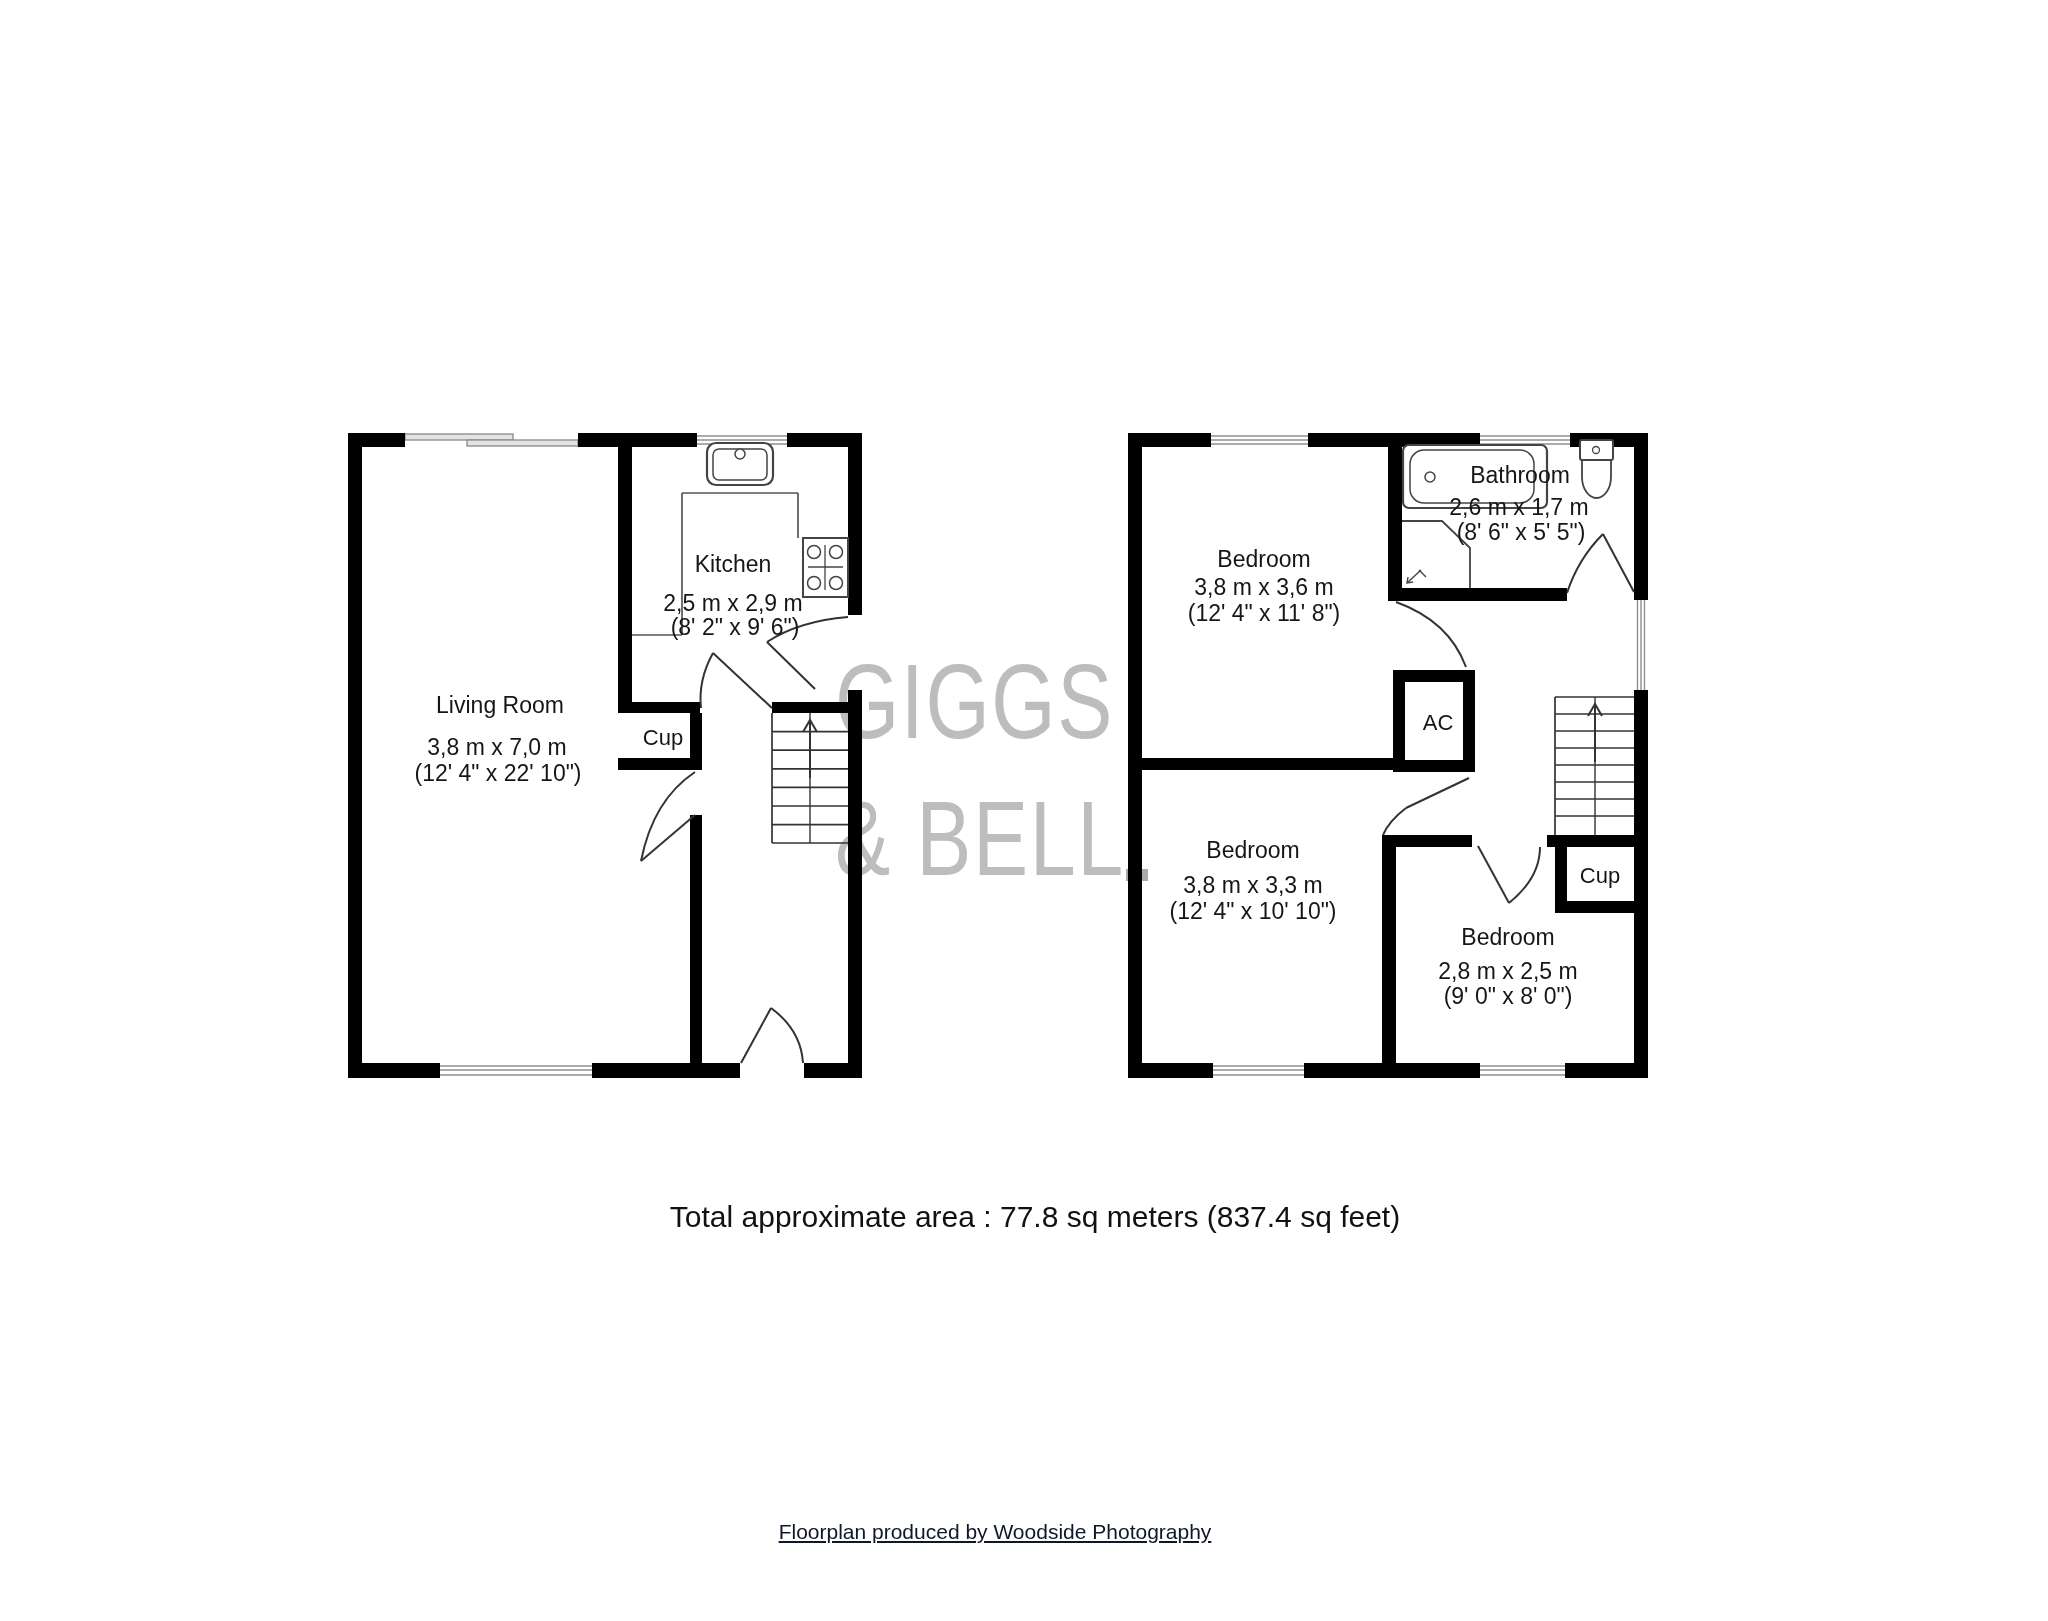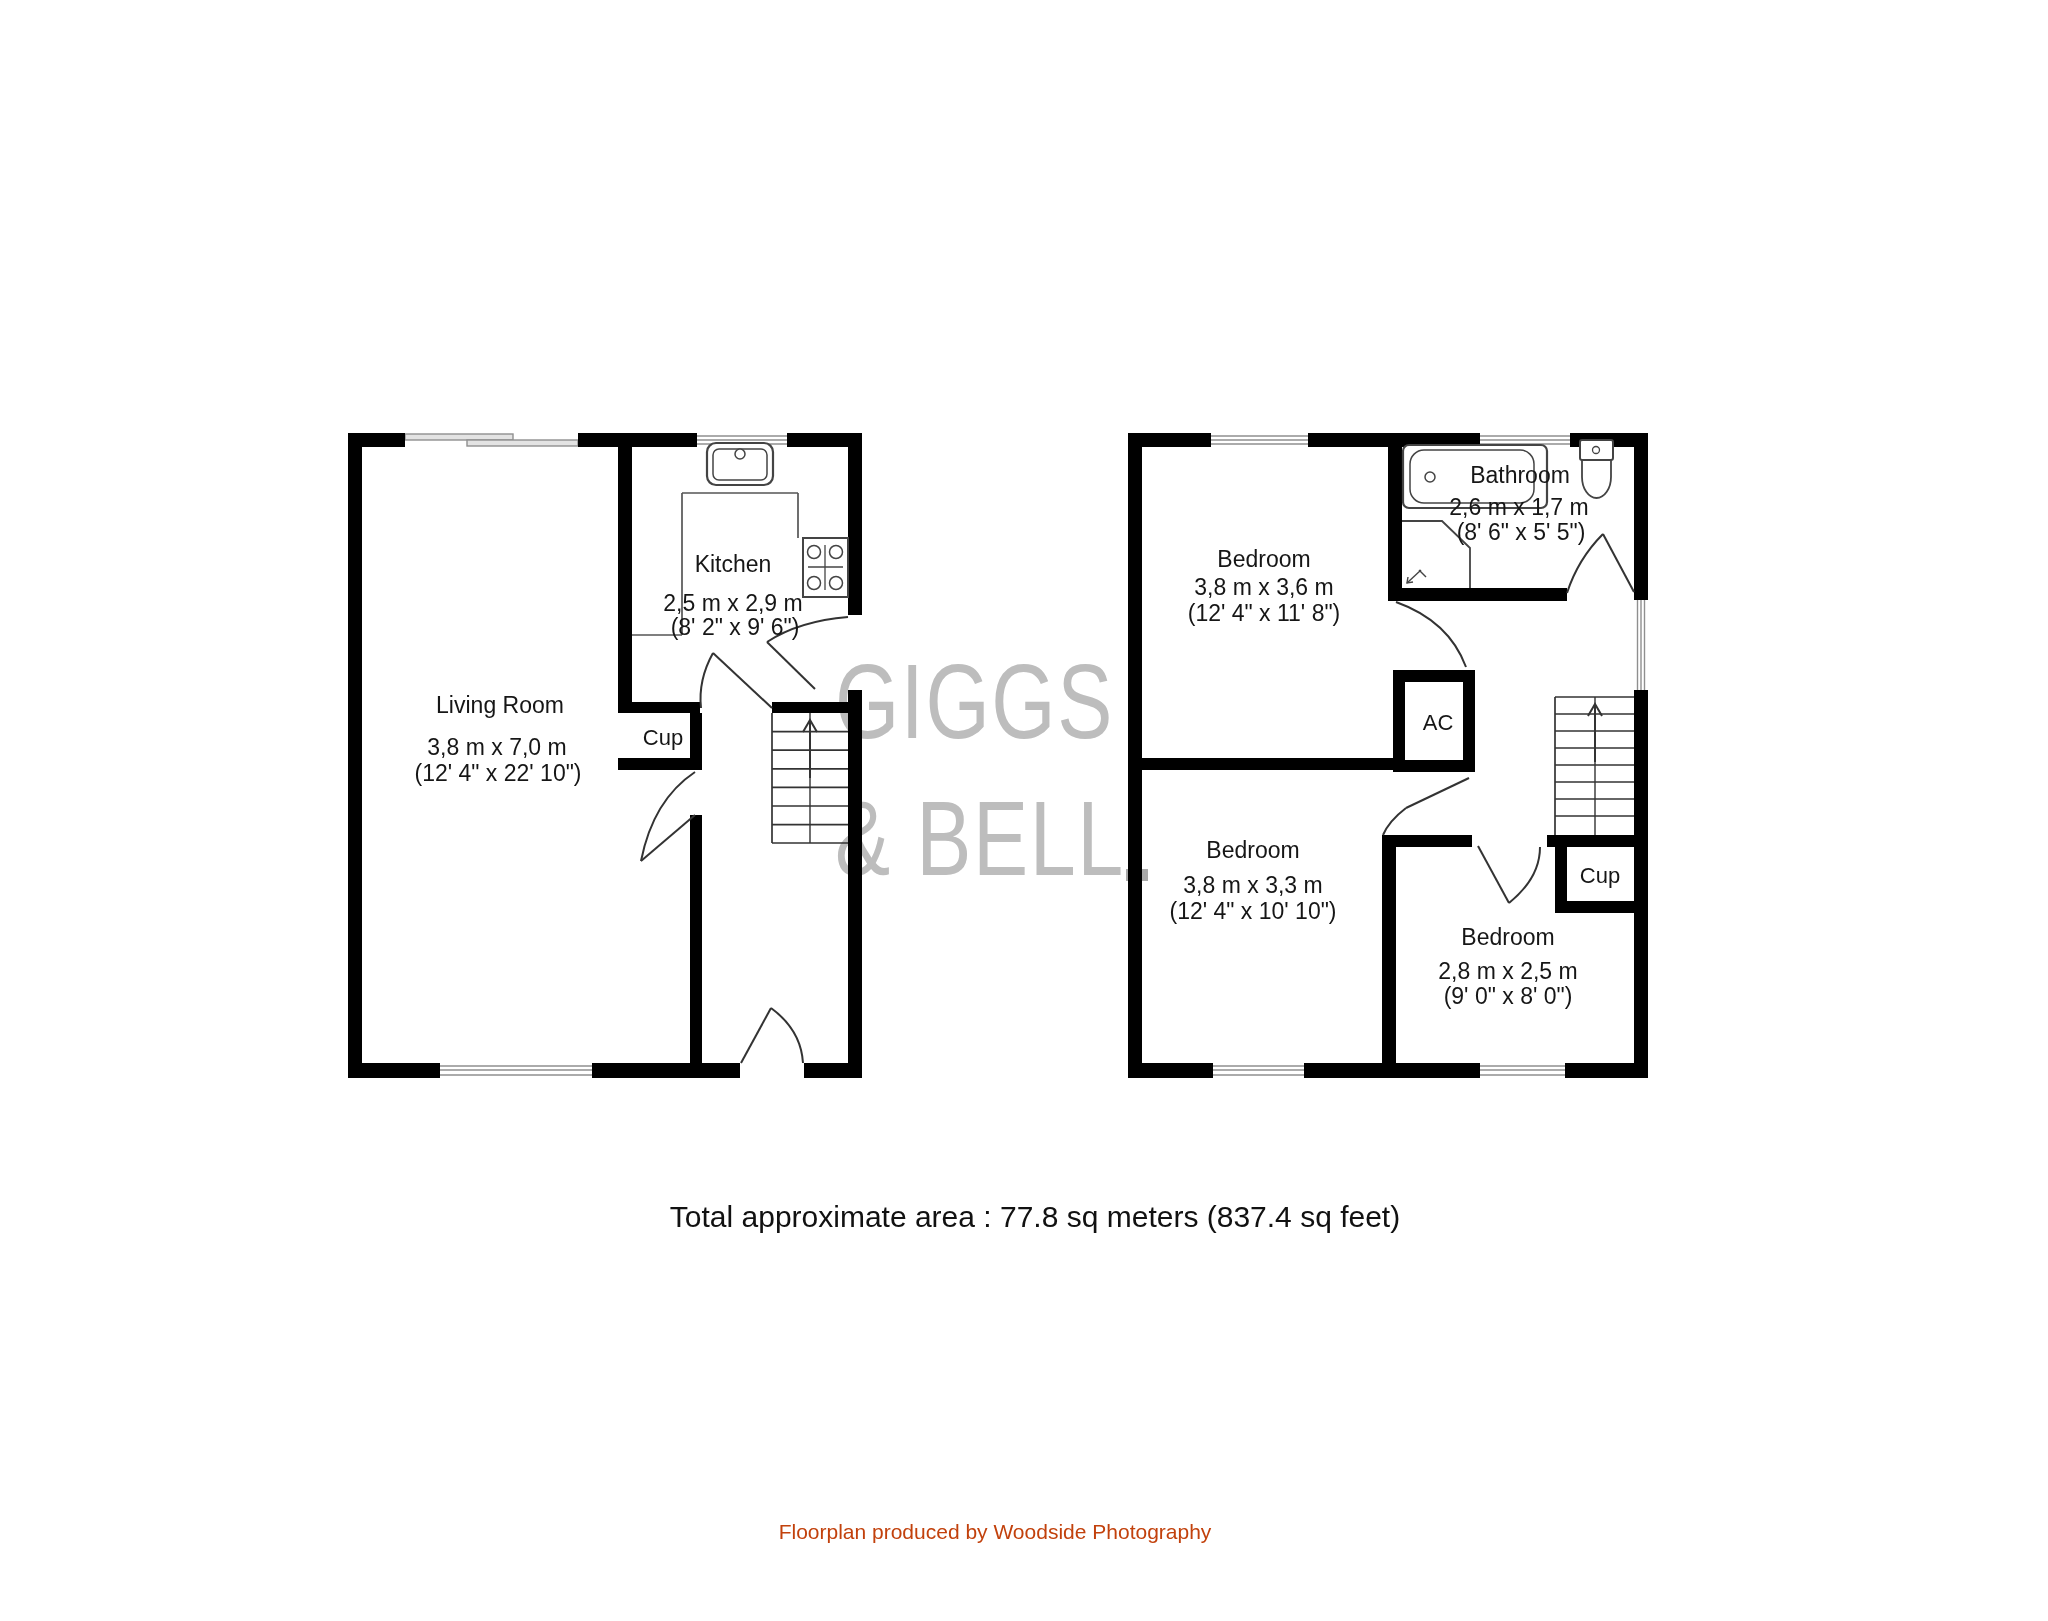--- a/index.html
+++ b/index.html
@@ -21,22 +21,22 @@
   .room-name, .room-dim { font-size:23px; }
   .closet-name { font-size:22px; }
   .total-area {
     position:absolute; z-index:2; left:1035px; top:1188px;
     transform:translateX(-50%);
     font-size:30px; color:#111; white-space:nowrap;margin-top:12px;
   }
   .footer {
     position:absolute; z-index:2; left:995px; top:1518px;
     transform:translateX(-50%);
-    font-size:21px; line-height:27px; color:#c2410c;
-    text-align:right; white-space:nowrap;
+    font-size:21px; line-height:27px; color:#0f172a;
+    text-align:right; white-space:nowrap;text-decoration:underline;
   }
 </style>
 </head>
 <body>
 
 <div class="canvas">
 
   <div class="watermark">
     <div>GIGGS</div>
     <div>&amp; BELL</div>

